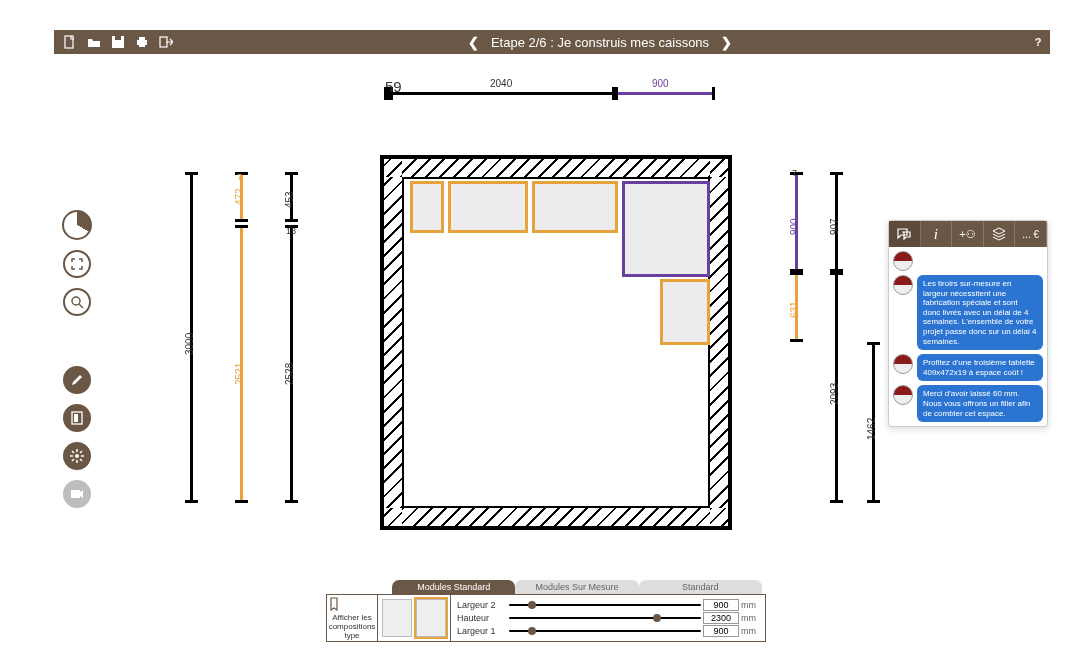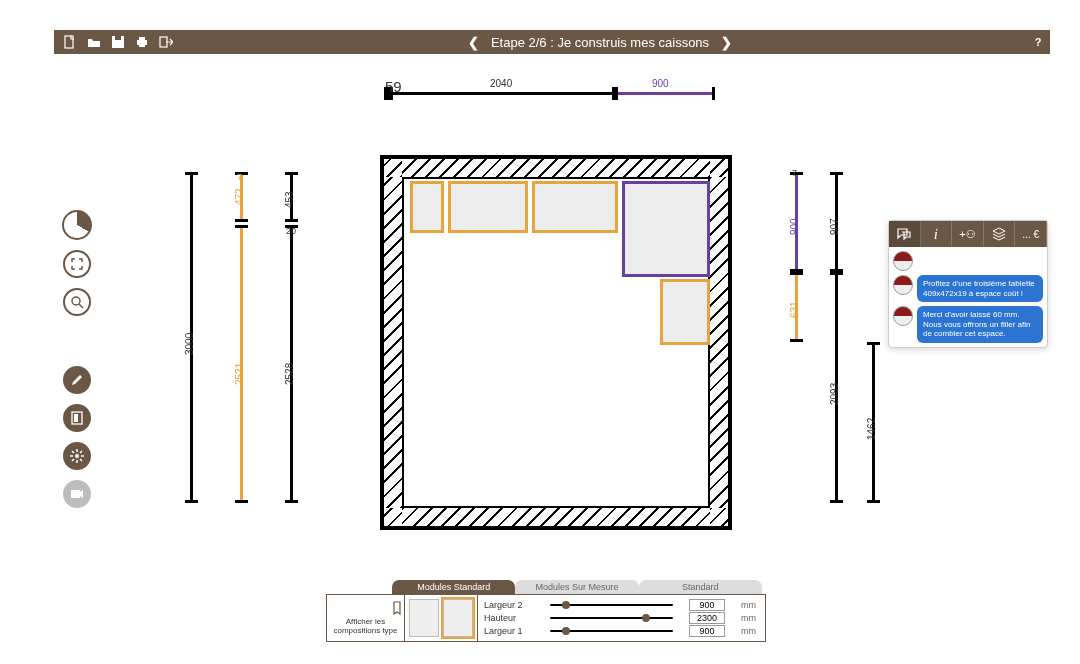--- a/index.html
+++ b/index.html
@@ -63,30 +63,30 @@
   .chat-tab:first-child{background:var(--brown-dark)}
   .chat-body{padding:4px;display:flex;flex-direction:column;gap:4px;max-height:230px;overflow:hidden}
   .msg{display:flex;gap:4px}
   .avatar{width:20px;height:20px;border-radius:50%;background:linear-gradient(#8b1a1a 50%,#eee 50%);border:1px solid #999;flex:none}
   .bubble{flex:1;padding:4px 6px;border-radius:6px;color:#fff;font-size:8px;line-height:1.2}
   .bubble.w{background:var(--orange)}
   .bubble.b{background:var(--blue)}
 
   
   .bottom{position:absolute;left:326px;bottom:22px;width:440px;height:48px;display:flex;align-items:stretch}
-  .bot-btn{width:79px;border:1px solid var(--brown);background:#fff;display:flex;flex-direction:column;align-items:flex-end;justify-content:center;font-size:8px;text-align:center;cursor:pointer;gap:2px}
+  .bot-btn{width:52px;border:1px solid var(--brown);background:#fff;display:flex;flex-direction:column;align-items:flex-start;justify-content:center;font-size:8px;text-align:center;cursor:pointer;gap:2px}
   .tabs-row{position:absolute;left:392px;bottom:70px;width:370px;height:14px;display:flex}
   .btab{flex:1;height:14px;border-radius:7px 7px 0 0;font-size:9px;text-align:center;line-height:14px;cursor:pointer}
   .btab.a{background:var(--brown);color:#fff}
   .btab.i{background:#ddd;color:#666}
   .thumbs{display:flex;gap:4px;padding:4px;border:1px solid var(--brown);border-left:none}
   .thumb{width:30px;height:38px;background:#eee;border:1px solid #bbb;cursor:pointer}
   .thumb.sel{outline:2px solid var(--orange)}
   .params{flex:1;border:1px solid var(--brown);border-left:none;display:flex;flex-direction:column;justify-content:center;padding:2px 6px;gap:1px;font-size:9px}
-  .prow{display:flex;align-items:center;gap:16px}
+  .prow{display:flex;align-items:center;gap:2px}
   .prow .lab{width:50px}
   .slider{flex:1;height:2px;background:#000;border-radius:1px;position:relative}
   .slider .knob{position:absolute;top:-3px;width:8px;height:8px;border-radius:50%;background:var(--brown)}
   .valbox{width:36px;border:1px solid #999;text-align:center;font-size:9px;padding:0}
   .unit{width:18px;font-size:9px;color:#666}
   .addbtn{width:64px;border:1px solid var(--brown);border-left:none;display:flex;align-items:center;justify-content:center;font-size:11px;letter-spacing:1px;cursor:pointer}
 
   svg{display:block}
 </style>
 </head>
@@ -187,21 +187,21 @@
 <div class="vrule" style="left:240px;top:225px;height:278px;background:var(--orange)"></div>
 <div class="vlabel" style="left:234px;top:385px;color:var(--orange)">2521</div>
 <div class="vrule" style="left:240px;top:172px;height:50px;background:var(--orange)"></div>
 <div class="vlabel" style="left:234px;top:205px;color:var(--orange)">472</div>
 <div class="vlabel" style="left:237px;top:172px;color:var(--orange);transform:none;font-size:9px">7</div>
 
 <div class="vrule" style="left:290px;top:225px;height:278px"></div>
 <div class="vlabel" style="left:284px;top:385px">2528</div>
 <div class="vrule" style="left:290px;top:172px;height:50px"></div>
 <div class="vlabel" style="left:284px;top:208px">453</div>
-<div class="vlabel" style="left:286px;top:226px;transform:none;font-size:9px">20</div>
+<div class="vlabel" style="left:286px;top:226px;transform:none;font-size:9px">18</div>
 
 <div class="hrule" style="left:390px;top:92px;width:225px"></div>
 <div class="hlabel" style="left:490px;top:78px">2040</div>
 <div class="hrule" style="left:615px;top:92px;width:100px;background:var(--purple)"></div>
 <div class="hlabel" style="left:652px;top:78px;color:var(--purple)">900</div>
 <div class="hlabel" style="left:385px;top:78px;font-size:15px">59</div>
 <div class="hrule" style="left:384px;top:92px;width:6px;background:var(--purple)"></div>
 
 <div class="vrule" style="left:795px;top:172px;height:100px;background:var(--purple)"></div>
 <div class="vlabel" style="left:789px;top:235px;color:var(--purple)">900</div>
@@ -250,20 +250,24 @@
           <path d="M7 1l6 3-6 3-6-3zM1 7l6 3 6-3M1 10l6 3 6-3" fill="none" stroke="#fff" stroke-width="1"></path>
         </svg>
       </div>
     <div class="chat-tab">
         <span style="font-size:10px">... €</span>
       </div>
   </div>
   <div class="chat-body">
     <div class="msg">
         <div class="avatar"></div>
+      </div>
+    <div class="msg">
+        <div class="avatar"></div>
+        <div class="bubble b">Les tiroirs sur-mesure en largeur nécessitent une fabrication spéciale et sont donc livrés avec un délai de 4 semaines. L'ensemble de votre projet passe donc sur un délai 4 semaines.</div>
       </div>
     <div class="msg">
         <div class="avatar"></div>
         <div class="bubble b">Profitez d'une troisième tablette 409x472x19 à espace coût !</div>
       </div>
     <div class="msg">
         <div class="avatar"></div>
         <div class="bubble b">Merci d'avoir laissé 60 mm. Nous vous offrons un filler afin de combler cet espace.</div>
       </div>
   </div>

